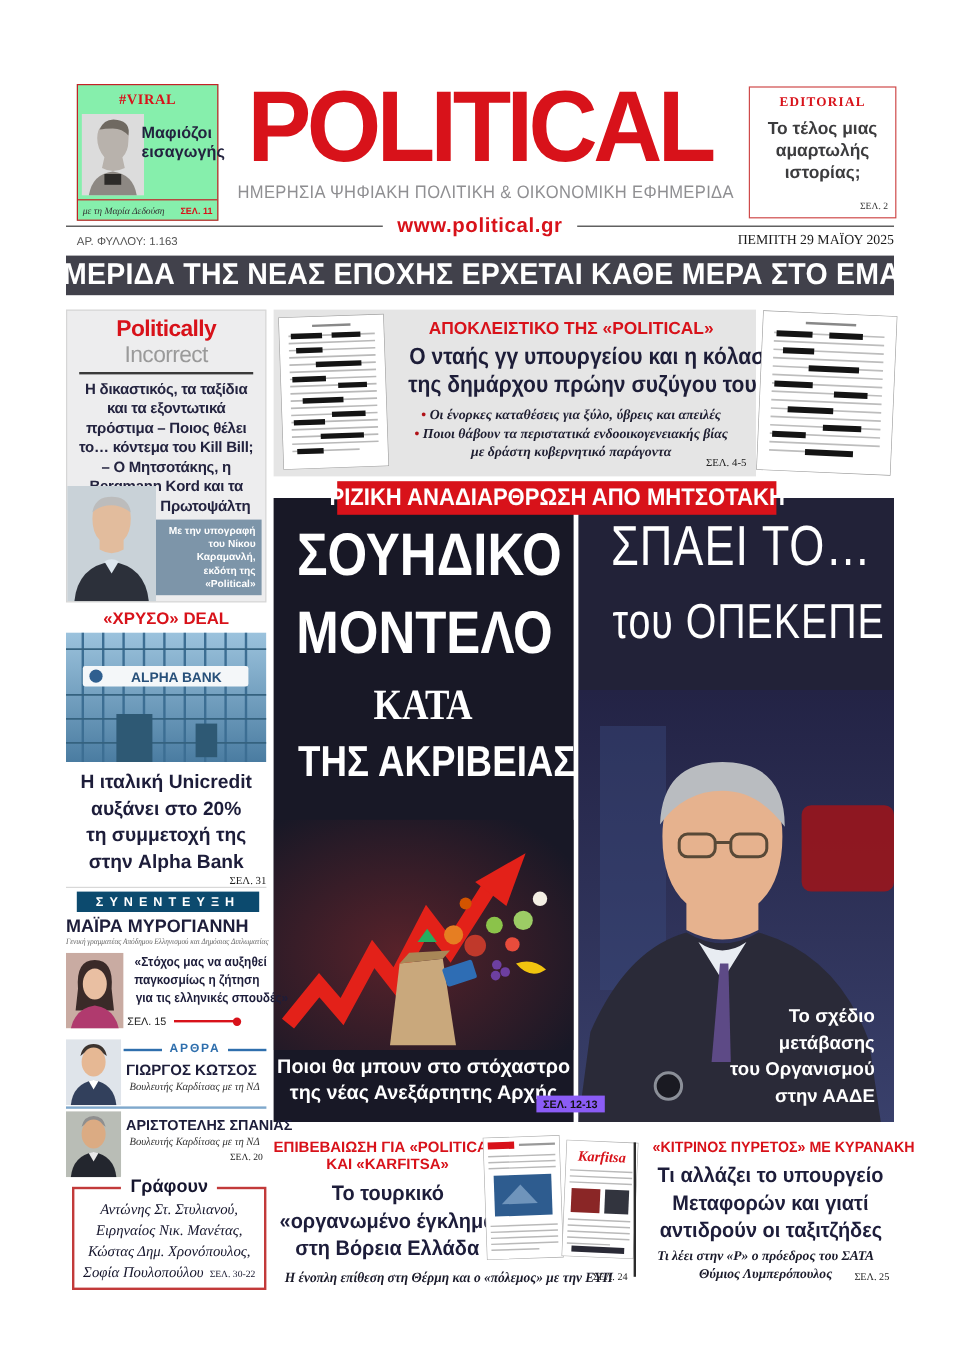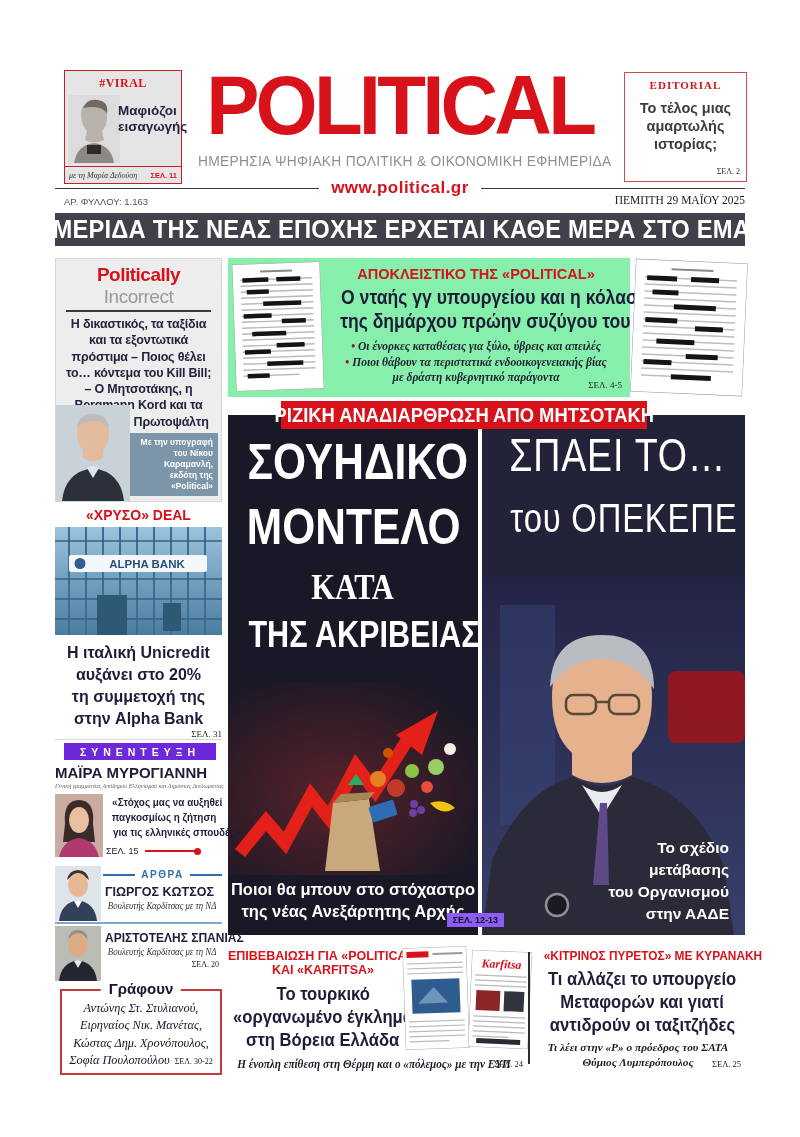--- a/index.html
+++ b/index.html
@@ -6,21 +6,21 @@
   body{width:800px;height:1137px;position:relative;background:#ffffff;
        font-family:"Liberation Sans",sans-serif;overflow:hidden;color:#1d1d3a;}
   .abs{position:absolute;}
   .nw{white-space:nowrap;}
   .cx{display:inline-block;white-space:nowrap;transform-origin:center;}
   .cx80{transform:scaleX(.80);} .cx85{transform:scaleX(.85);}
   .cx90{transform:scaleX(.90);} .cx92{transform:scaleX(.92);} .cx95{transform:scaleX(.95);}
   .pg{font-family:"Liberation Serif",serif;font-size:9px;color:#222;}
 
   
-  .viral-box{left:64px;top:70px;width:116px;height:112px;border:1.5px solid #c42127;background:#e5e5e5;}
+  .viral-box{left:64px;top:70px;width:116px;height:112px;border:1.5px solid #c42127;background:#86efac;}
   .viral-tag{position:absolute;top:5px;left:0;width:100%;text-align:center;
              font-family:"Liberation Serif",serif;font-weight:bold;font-size:12px;color:#d8121a;letter-spacing:.5px;}
   .viral-photo{position:absolute;left:3px;top:24px;width:52px;height:68px;}
   .viral-title{position:absolute;right:5px;top:32px;width:58px;text-align:right;
                font-weight:bold;font-size:13.5px;line-height:1.15;color:#23233f;}
   .viral-foot{position:absolute;left:0;bottom:0;width:100%;height:17px;border-top:1px solid #c42127;
               display:flex;align-items:center;justify-content:space-between;padding:0 4px;box-sizing:border-box;}
   .viral-byline{font-family:"Liberation Serif",serif;font-style:italic;font-size:8px;color:#333;}
   .viral-page{font-size:7.5px;font-weight:bold;color:#d8121a;}
 
@@ -51,21 +51,21 @@
   .pi-head{margin:5px 10px 3px 10px;border-bottom:2.5px solid #3a3a3a;padding-bottom:2px;text-align:center;}
   .pi-brand-red{font-weight:bold;font-size:19px;color:#d8121a;letter-spacing:-.5px;}
   .pi-brand-gray{font-size:19px;color:#9a9a9a;letter-spacing:-.5px;}
   .pi-body{margin:4px 5px 0 5px;text-align:center;font-weight:bold;font-size:12.5px;line-height:1.3;color:#23233f;letter-spacing:-.2px;}
   .pi-page{position:absolute;right:9px;top:182px;font-family:"Liberation Serif",serif;font-size:8.5px;color:#222;}
   .pi-photo{position:absolute;left:0;bottom:0;width:74px;height:96px;}
   .pi-sign{position:absolute;right:3px;bottom:5px;width:88px;background:#7d95a9;color:#fff;
            font-size:8.5px;font-weight:bold;line-height:1.3;text-align:right;padding:4px 5px;box-sizing:border-box;}
 
   
-  .excl-card{left:228px;top:258px;width:402px;height:139px;background:#86efac;}
+  .excl-card{left:228px;top:258px;width:402px;height:139px;background:#e5e5e5;}
   .doc-thumb{position:absolute;}
   .excl-kicker{position:absolute;left:100px;top:8px;width:296px;text-align:center;
                font-weight:bold;font-size:14.5px;color:#d8121a;}
   .excl-h{position:absolute;left:96px;width:304px;text-align:center;font-weight:bold;font-size:19.5px;color:#1d1d38;}
   .excl-b{position:absolute;left:100px;width:296px;text-align:center;
           font-family:"Liberation Serif",serif;font-style:italic;font-weight:bold;font-size:11.5px;color:#1d1d30;}
   .blt{color:#b01116;font-style:normal;}
   .excl-page{position:absolute;right:8px;bottom:7px;font-family:"Liberation Serif",serif;font-size:9px;color:#222;}
   .doc-right{left:633px;top:261px;width:112px;height:133px;transform:rotate(2.5deg);}
 
@@ -98,21 +98,21 @@
 
   
   .deal-kicker{left:55px;top:507px;width:167px;text-align:center;font-weight:bold;font-size:14px;color:#d8121a;}
   .deal-photo{left:55px;top:527px;width:167px;height:108px;}
   .deal-h{left:55px;top:642px;width:167px;text-align:center;font-weight:bold;font-size:16px;line-height:1.38;color:#1d1d3a;}
   .deal-page{left:55px;top:729px;width:167px;text-align:right;}
 
   .rule-left{left:55px;top:739px;width:167px;height:1px;background:#d8d8d8;}
 
   
-  .int-bar{left:64px;top:743px;width:152px;height:17px;background:#6d28d9;color:#fff;
+  .int-bar{left:64px;top:743px;width:152px;height:17px;background:#0c4a6e;color:#fff;
            display:flex;align-items:center;justify-content:center;font-weight:bold;font-size:10.5px;letter-spacing:5px;}
   .int-name{left:55px;top:764px;width:167px;font-weight:bold;font-size:15px;color:#1d1d3a;}
   .int-role{left:55px;top:782px;width:167px;font-family:"Liberation Serif",serif;font-style:italic;
             font-size:6.8px;color:#666;}
   .int-role .cx{transform-origin:left;}
   .int-photo{left:55px;top:794px;width:48px;height:63px;}
   .int-quote{left:106px;top:795px;width:119px;font-weight:bold;font-size:11px;line-height:1.35;color:#1d1d3a;}
   .int-foot{left:106px;top:846px;display:flex;align-items:center;gap:6px;}
   .int-page{font-size:9px;color:#222;}
   .int-arrow{width:52px;height:2px;background:#d8121a;position:relative;}

